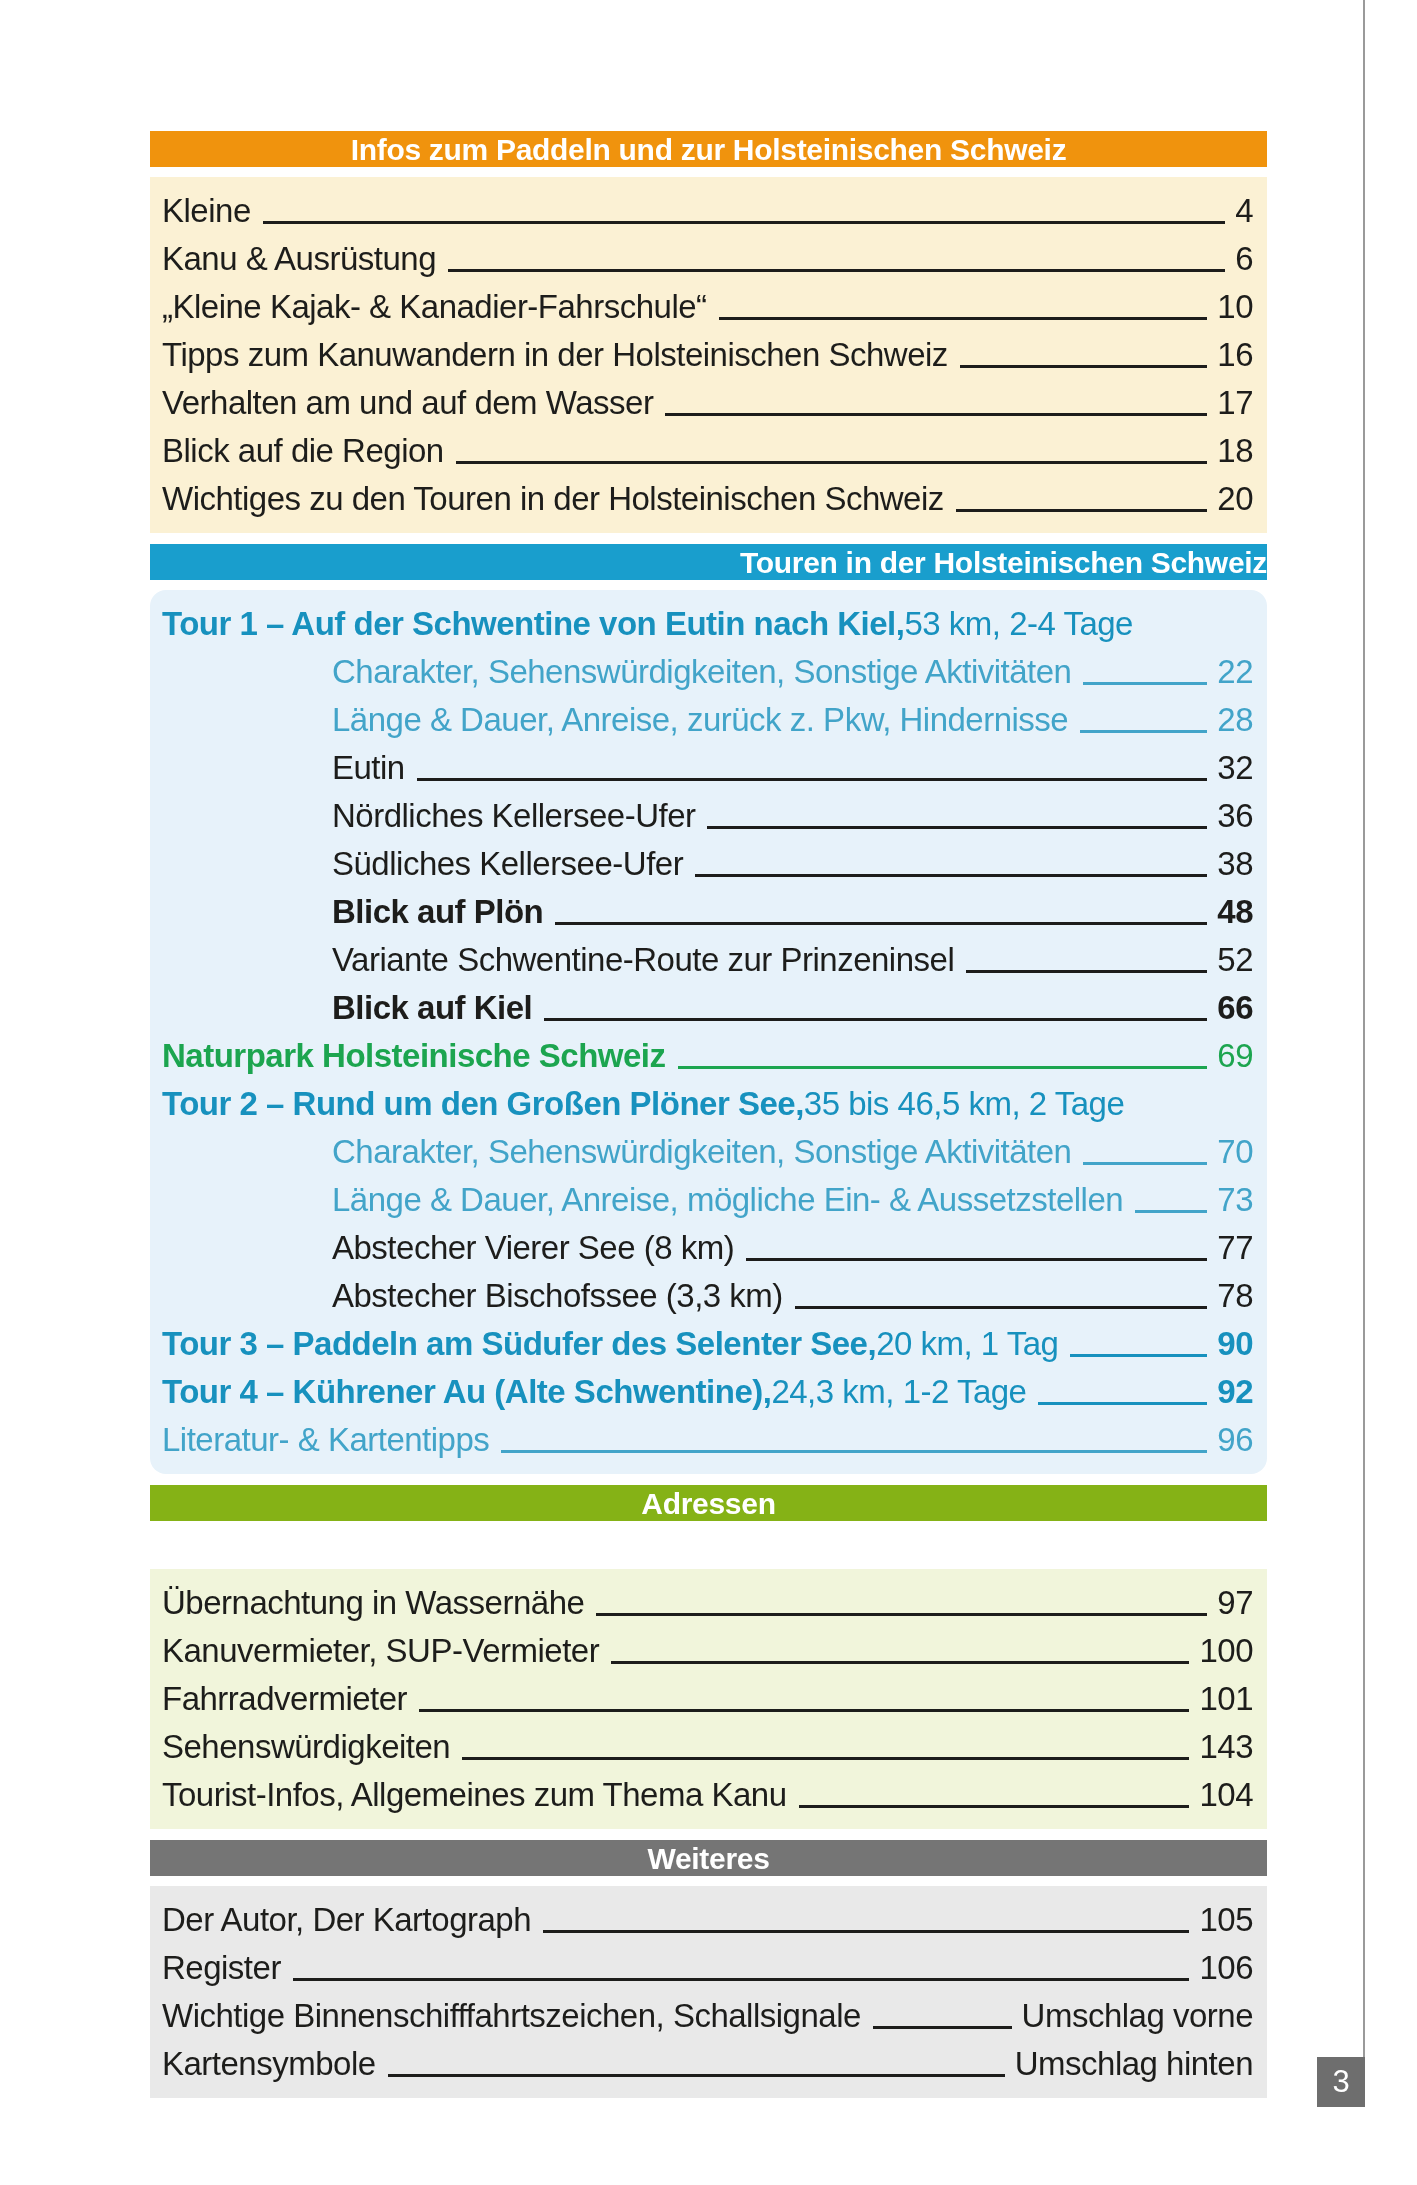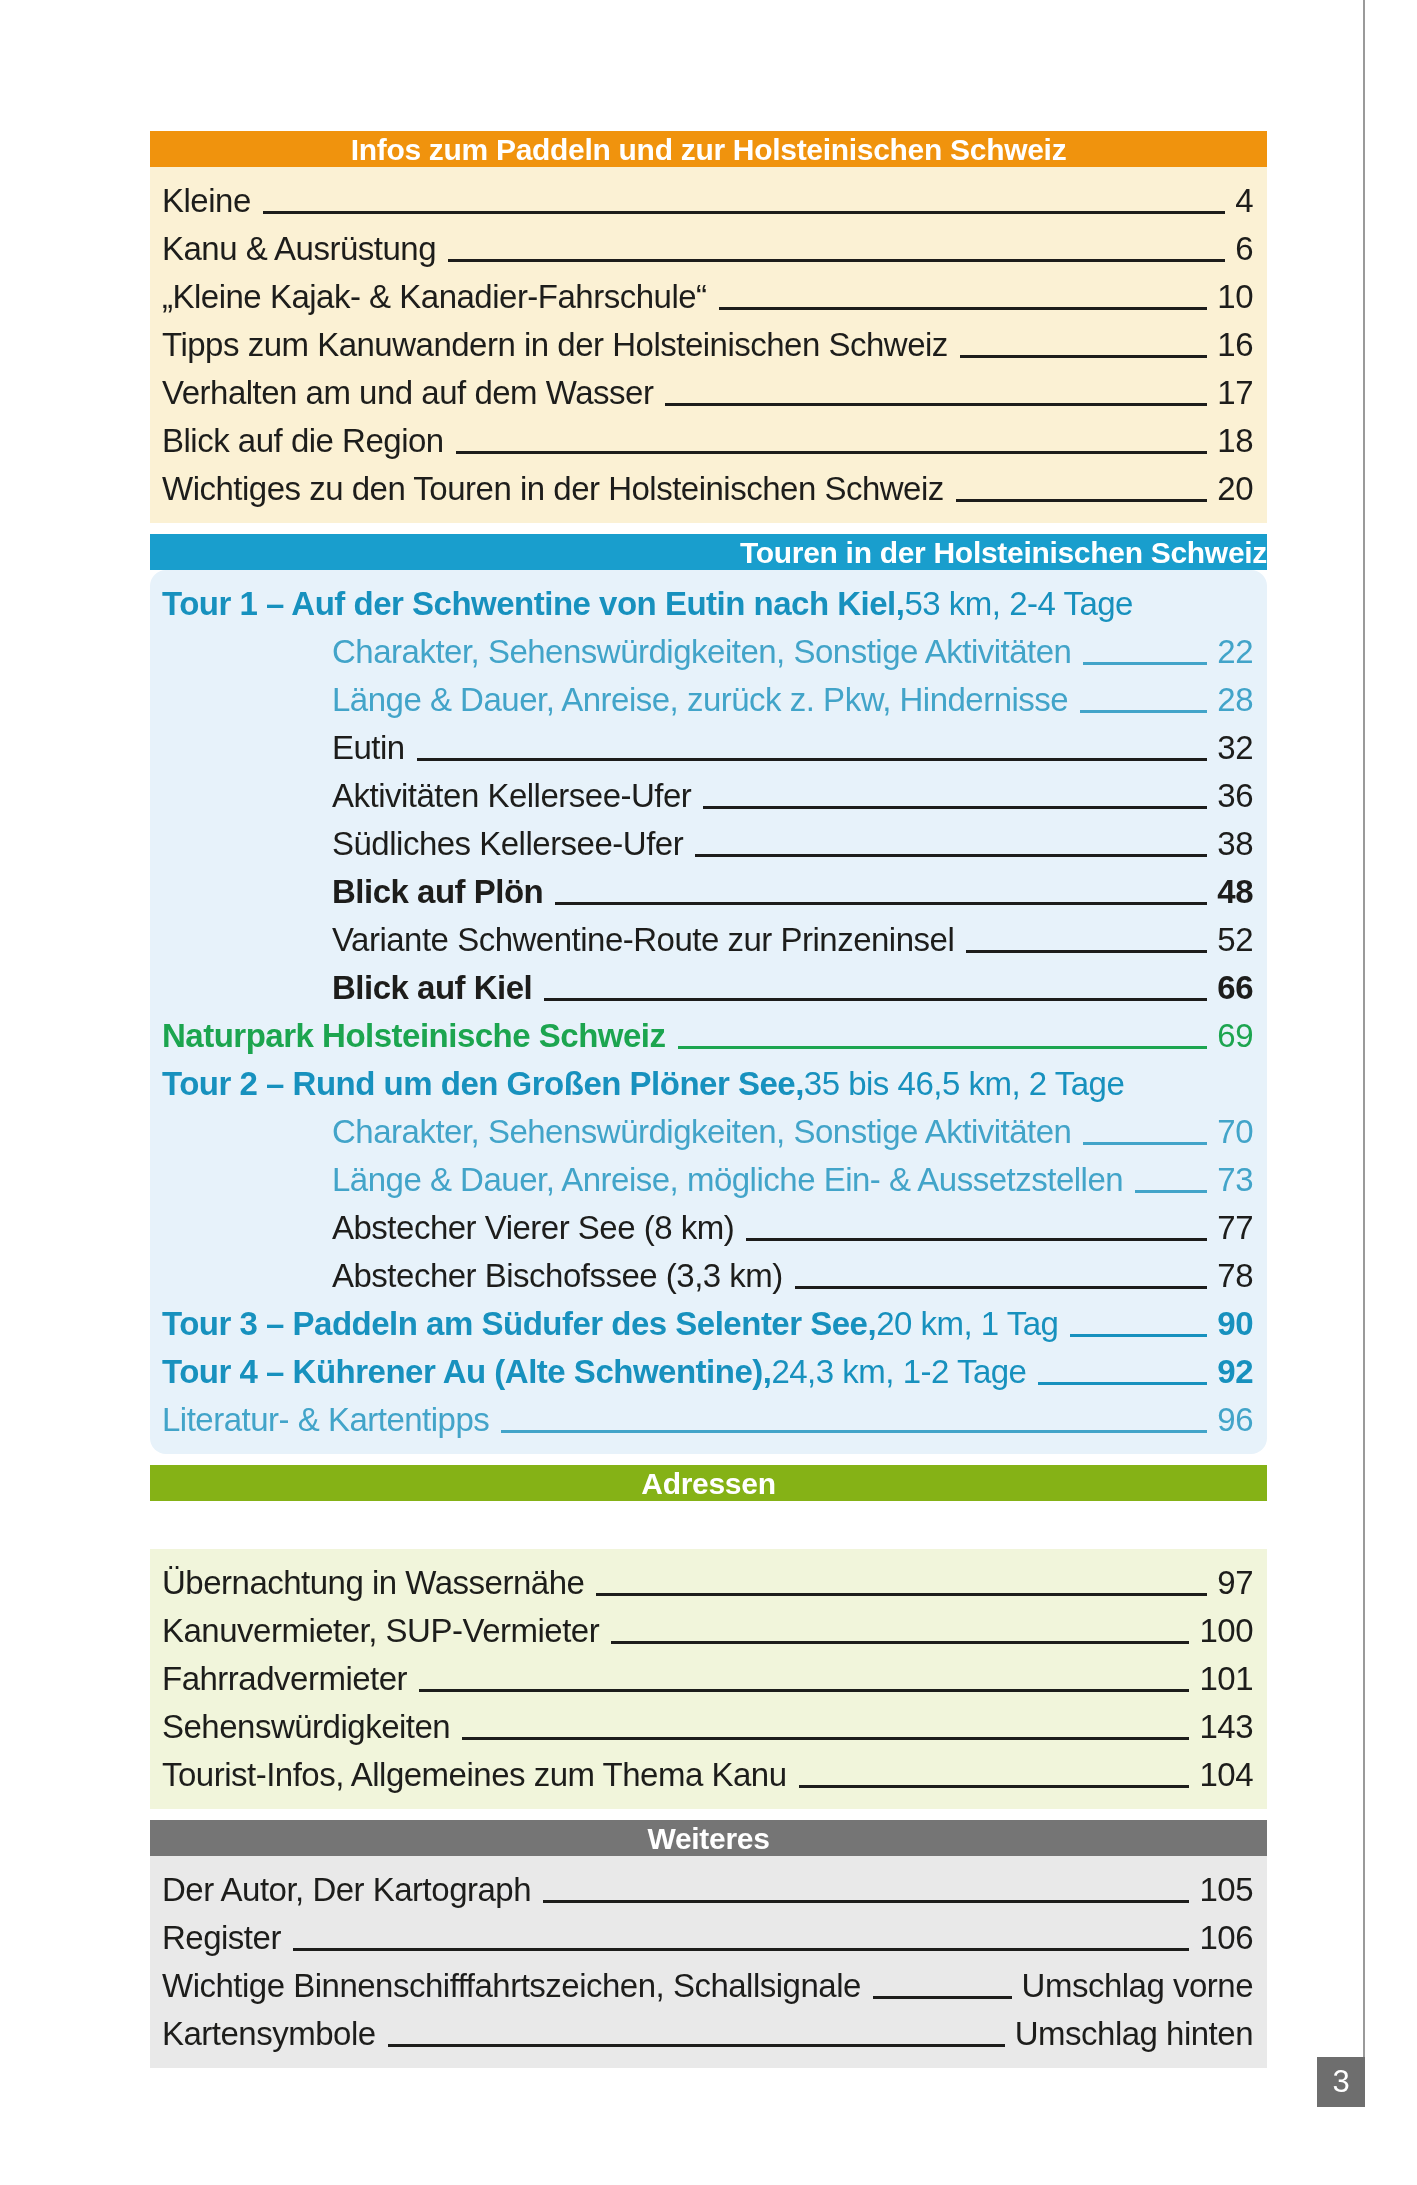--- a/index.html
+++ b/index.html
@@ -19,20 +19,21 @@
   }
   .sec { margin-bottom: 11px; }
   .bar {
     height: 36px;
     line-height: 37px;
     text-align: center;
     color: #ffffff;
     font-weight: bold;
     font-size: 30px;
     letter-spacing: -0.3px;
+    margin-bottom: 10px;
   }
   .body { padding: 10px 14px 10px 12px; }
   .s0 .bar { background: var(--c-orange); }
   .s0 .body { background: var(--c-cream); }
   .s1 .bar { background: var(--c-cyan); text-align: right; }
   .s1 .body { background: var(--c-bluebg); border-radius: 16px; }
   .s2 .bar { background: var(--c-olive); }
   .s2 .body { background: var(--c-greenbg); margin-top: 48px; }
   .s3 .bar { background: var(--c-graybar); }
   .s3 .body { background: var(--c-graybg); }
@@ -150,21 +151,21 @@
             <span>Länge &amp; Dauer, Anreise, zurück z. Pkw, Hindernisse</span>
             <span class="leader"></span>
             <span class="num">28</span>
           </div>
           <div class="row indent">
             <span>Eutin</span>
             <span class="leader"></span>
             <span class="num">32</span>
           </div>
           <div class="row indent">
-            <span>Aktivitäten Kellersee-Ufer</span>
+            <span>Nördliches Kellersee-Ufer</span>
             <span class="leader"></span>
             <span class="num">36</span>
           </div>
           <div class="row indent">
             <span>Südliches Kellersee-Ufer</span>
             <span class="leader"></span>
             <span class="num">38</span>
           </div>
           <div class="row bold indent">
             <span>Blick auf Plön</span>

